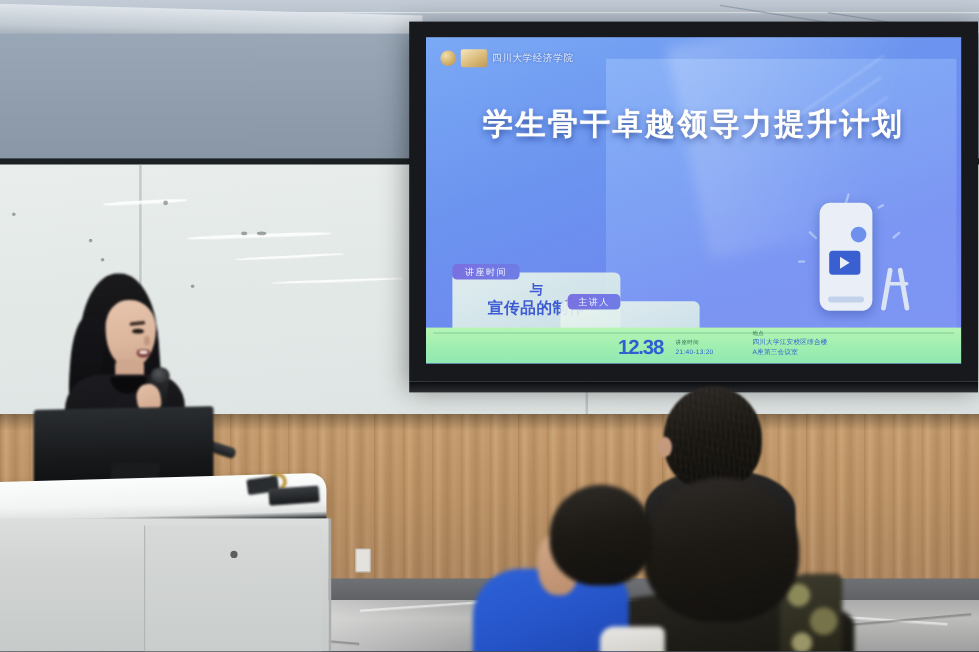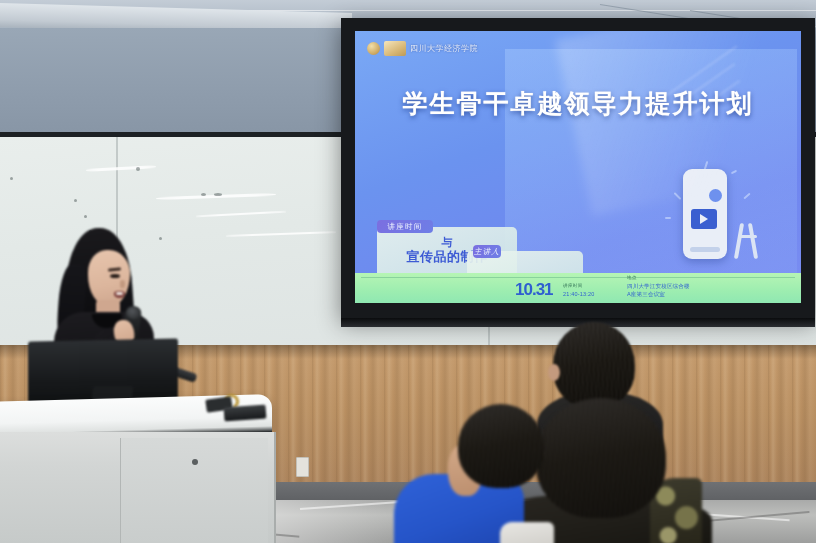--- a/index.html
+++ b/index.html
@@ -143,21 +143,21 @@
   .topic-lines .l1{font-size:15px;letter-spacing:1px;}
   .topic-lines .l2{font-size:11px;}
   .topic-lines .l3{font-size:13px;letter-spacing:.5px;}
 
   
   .card-speaker{
     position:absolute;left:112px;top:220px;width:116px;height:48px;
     background:linear-gradient(160deg,rgba(234,244,239,.92),rgba(210,233,229,.86));
     border-radius:5px;
   }
-  .tag-speaker{left:118px;top:214px;width:28px;height:13px;font-style:italic;}
+  .tag-speaker{left:118px;top:214px;width:44px;height:13px;}
   .speaker-name{
     position:absolute;left:112px;top:228px;width:116px;text-align:center;
     font-size:15px;font-weight:700;letter-spacing:5px;color:#3f62d8;
     filter:blur(.3px);
   }
   .speaker-meta{
     position:absolute;left:112px;top:247px;width:116px;text-align:center;
     font-size:5.5px;line-height:1.5;color:#4a68c9;letter-spacing:.2px;
     filter:blur(.45px);
   }
@@ -461,21 +461,21 @@
         </div>
         <div class="easel">
             <i></i>
             <i></i>
             <i></i>
           </div>
       </div>
 
       <div class="green-band">
         <div class="band-rule"></div>
-        <div class="date-big">10.31</div>
+        <div class="date-big">12.38</div>
         <div class="band-col band-time">
           <div class="bc-h">讲座时间</div>
           <div class="bc-b">21:40-13:20</div>
         </div>
         <div class="band-col band-place">
           <div class="bc-h">地点</div>
           <div class="bc-b">四川大学江安校区综合楼</div>
           <div class="bc-b">A座第三会议室</div>
         </div>
       </div>

